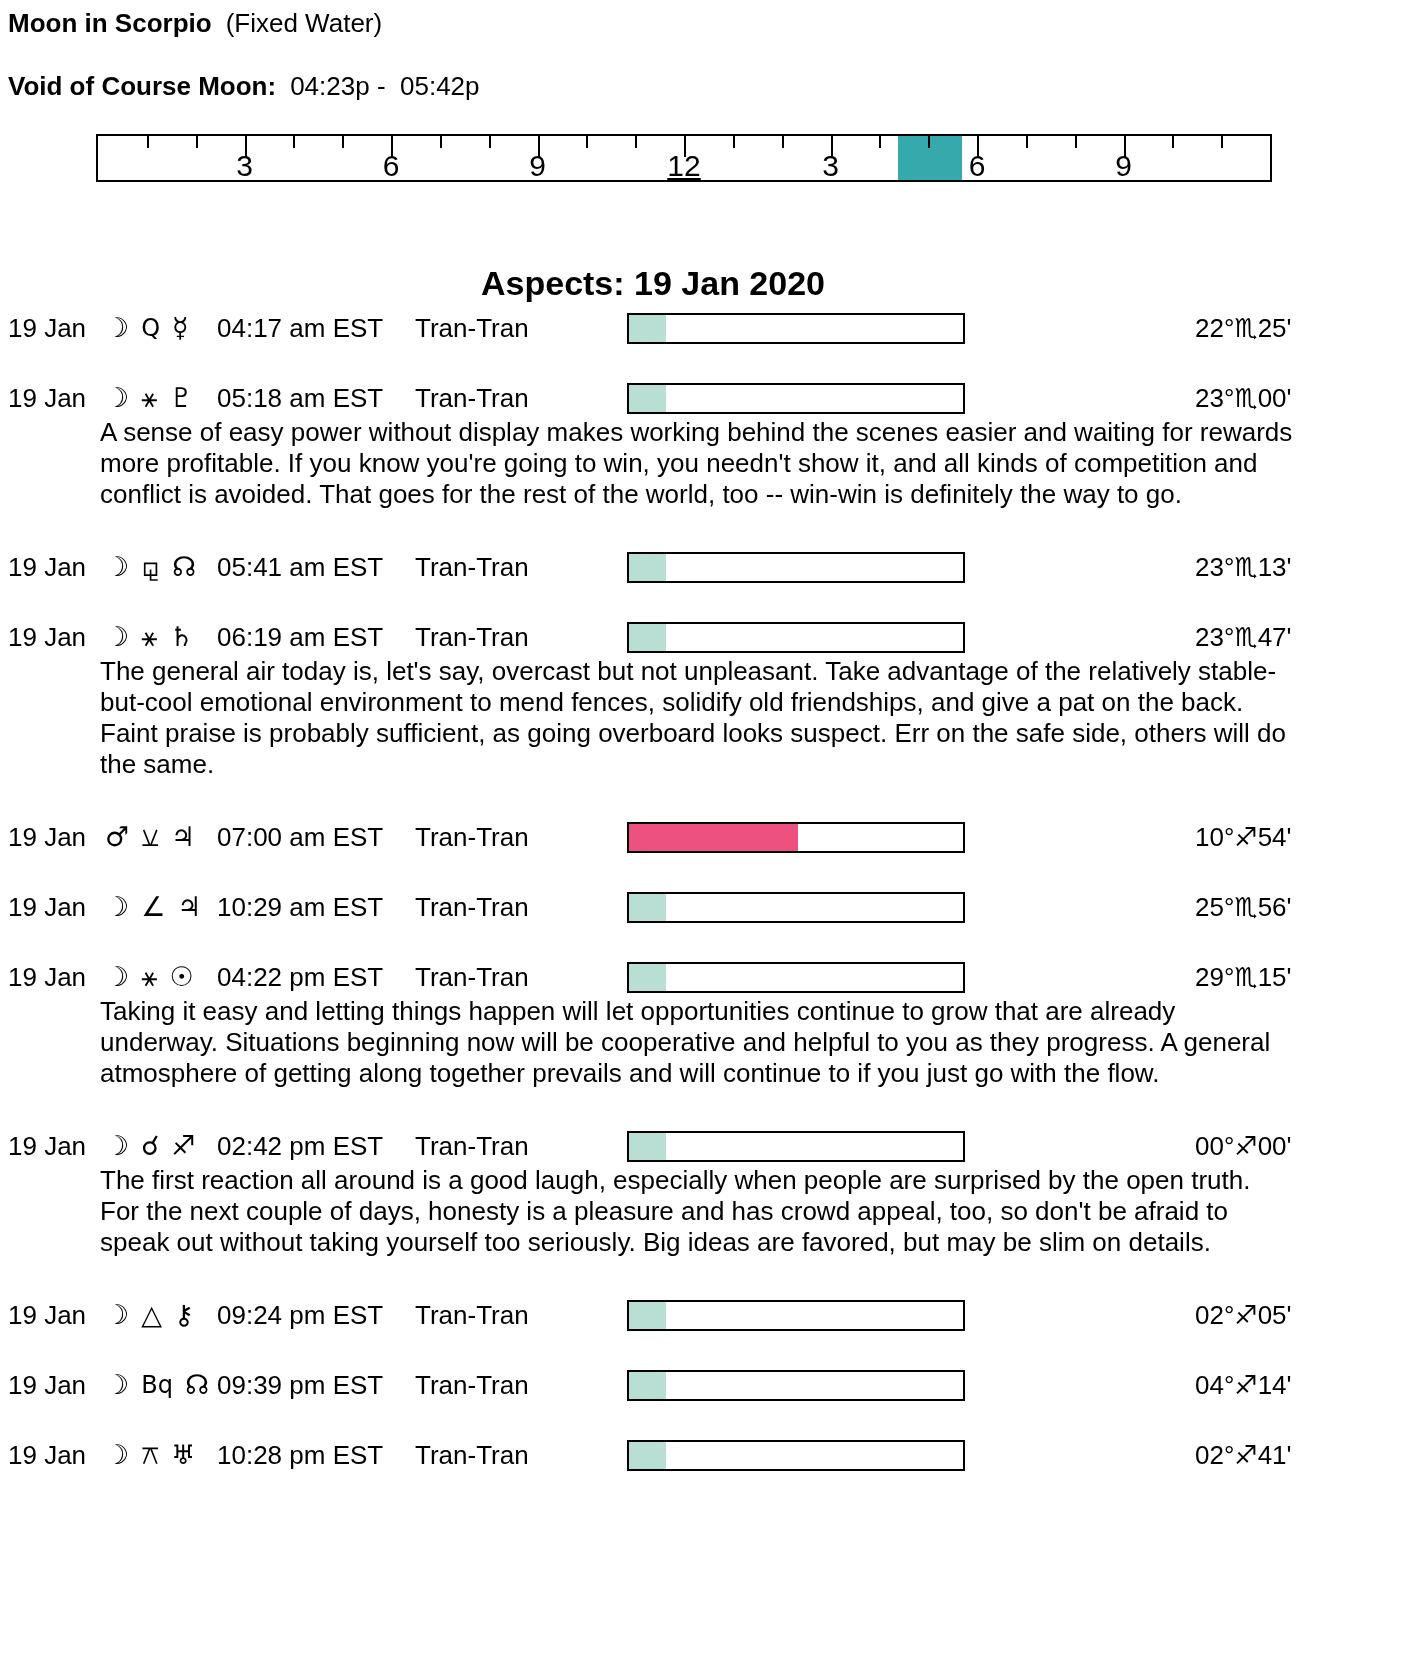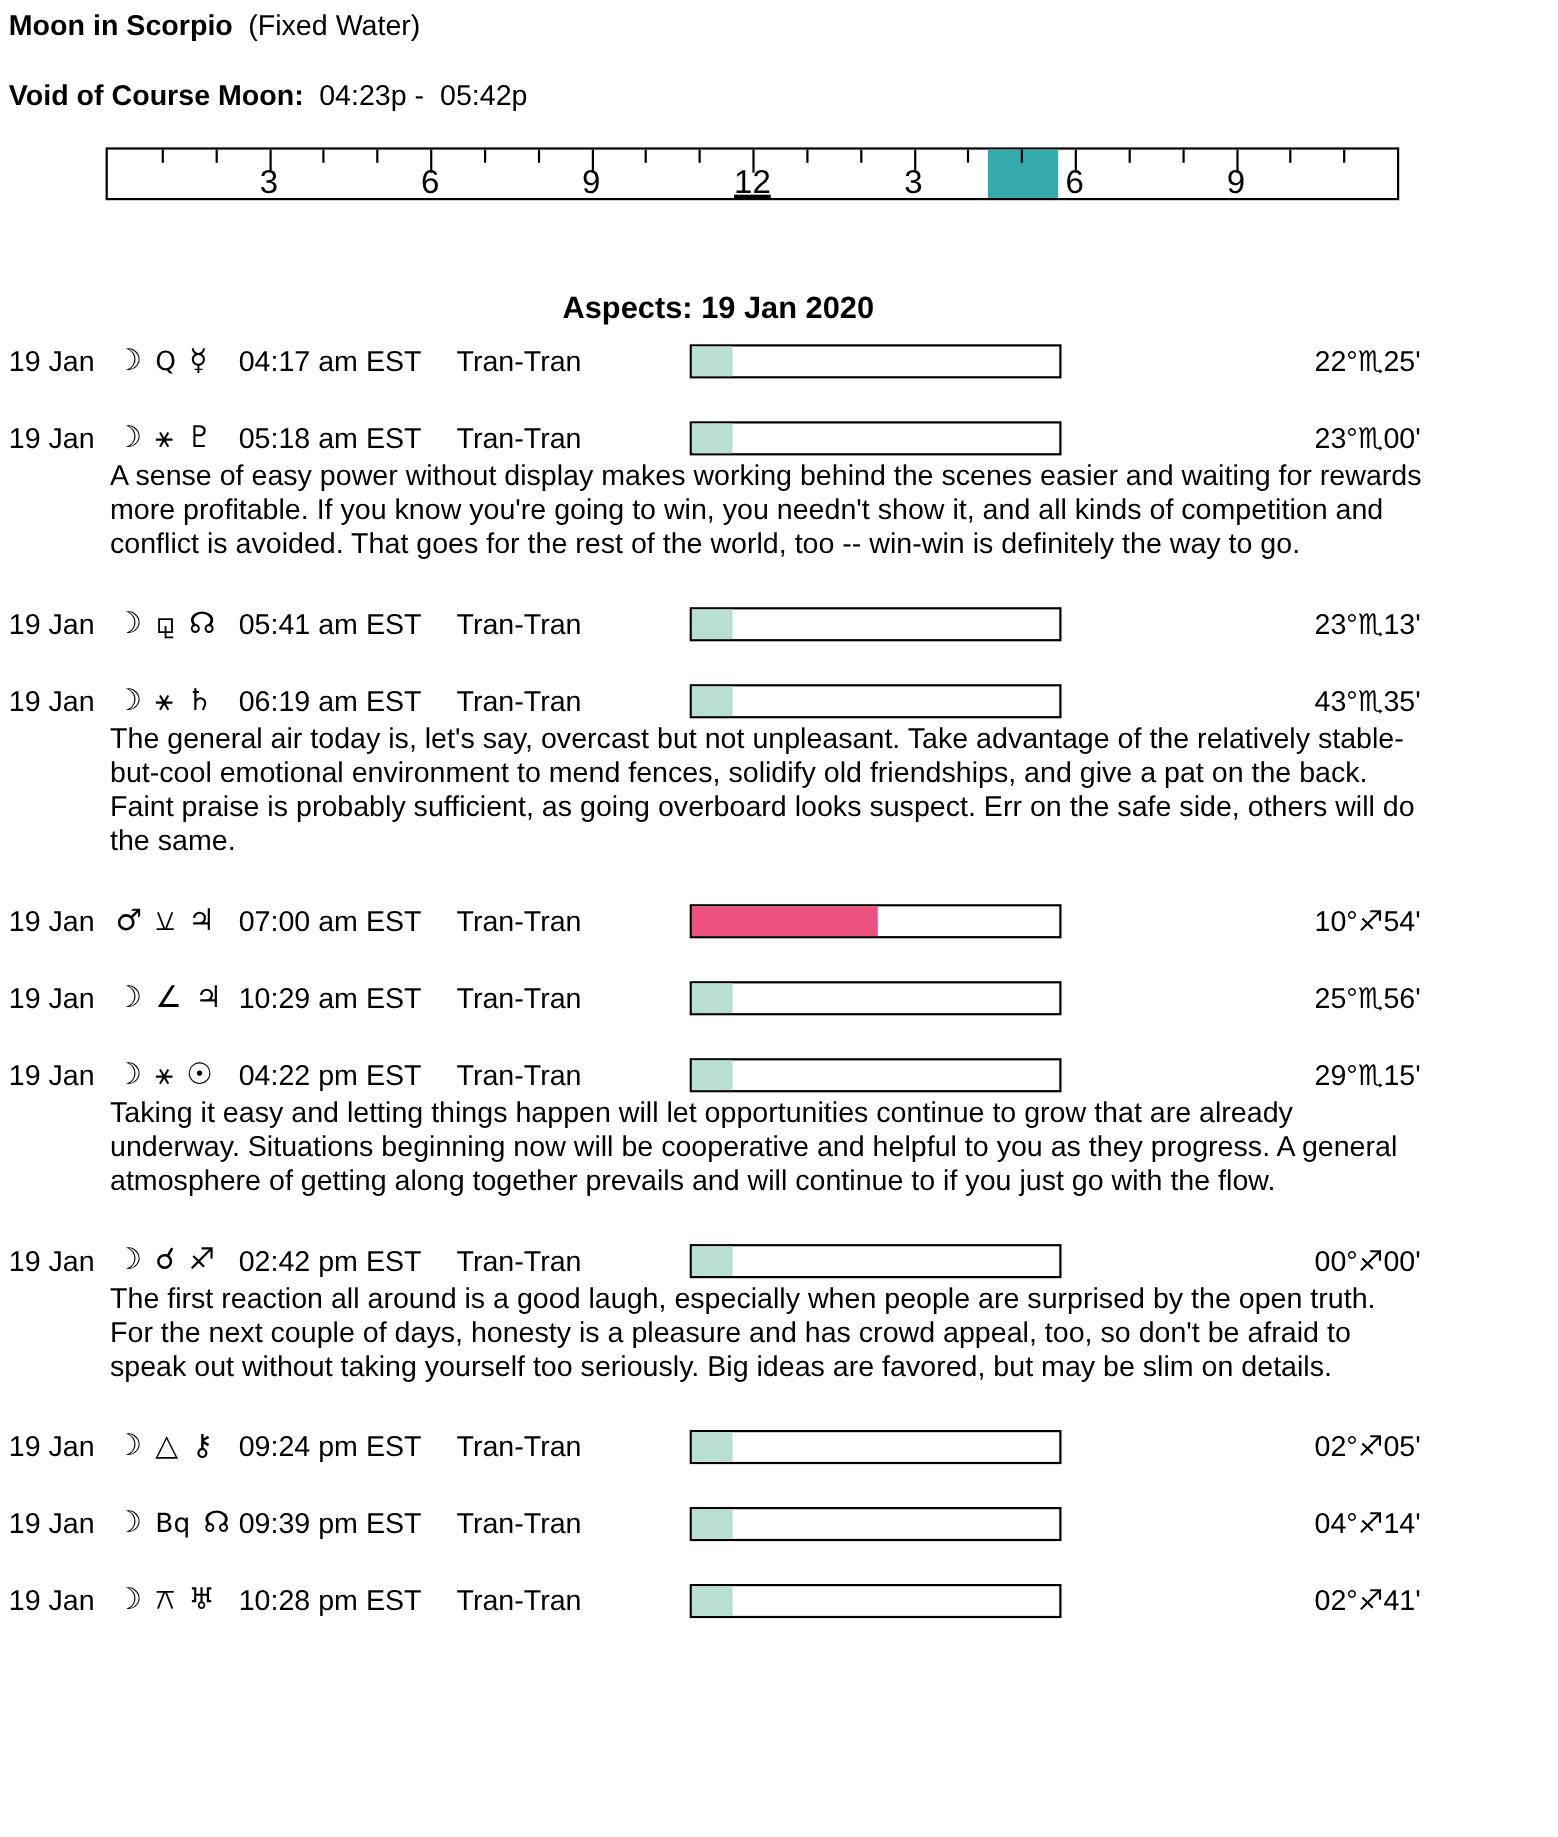--- a/index.html
+++ b/index.html
@@ -18,21 +18,21 @@
   
   .ruler-wrap { margin-top: 6px; margin-left: 88px; }
   .ruler { position: relative; width: 1176px; height: 48px; border: 2px solid #000; background: #fff; }
   .ruler .tick { position: absolute; top: 0; width: 2px; background: #000; }
   .ruler .tick.minor { height: 12px; }
   .ruler .tick.major { height: 21px; }
   .ruler .hour-label { position: absolute; bottom: -1px; transform: translateX(-50%); font-size: 30px; line-height: 1; }
   .ruler .hl { position: absolute; top: 0; bottom: 0; }
 
   
-  .aspects-title { margin-top: 82px; height: 30px; margin-bottom: 19px; width: 1290px; text-align: center; font-size: 28px; font-weight: bold; }
+  .aspects-title { margin-top: 82px; height: 30px; margin-bottom: 19px; width: 1290px; text-align: center; font-size: 34px; font-weight: bold; }
   .arow { display: flex; align-items: center; height: 30px; margin-bottom: 40px; font-size: 26px; }
   .c-date { width: 97px; }
   .c-gl { width: 112px; display: flex; gap: 12px; align-items: center; }
   .g { font-family: "DejaVu Sans", sans-serif; font-size: 27px; line-height: 30px; }
   .g.asp-txt { font-size: 24px; }
   .c-time { width: 198px; }
   .c-type { width: 212px; }
   .c-bar { width: 338px; height: 31px; border: 2px solid #000; background: #fff; display: block; position: relative; }
   .c-bar .fill { position: absolute; left: 0; top: 0; bottom: 0; display: block; }
   .c-pos { margin-left: 230px; white-space: nowrap; }
@@ -144,21 +144,21 @@
     <span class="c-gl">
       <span class="g">☽</span>
       <span class="g">⚹</span>
       <span class="g">♄</span>
     </span>
     <span class="c-time">06:19 am EST</span>
     <span class="c-type">Tran-Tran</span>
     <span class="c-bar">
         <span class="fill" style="width: 11%; background: rgb(185, 222, 212);"></span>
       </span>
-    <span class="c-pos">43°♏35'</span>
+    <span class="c-pos">23°♏47'</span>
   </div>
   <div class="interp">The general air today is, let's say, overcast but not unpleasant. Take advantage of the relatively stable-but-cool emotional environment to mend fences, solidify old friendships, and give a pat on the back. Faint praise is probably sufficient, as going overboard looks suspect. Err on the safe side, others will do the same.</div>
 
   <div class="arow">
     <span class="c-date">19 Jan</span>
     <span class="c-gl">
       <span class="g">♂</span>
       <span class="g">⚺</span>
       <span class="g">♃</span>
     </span>

